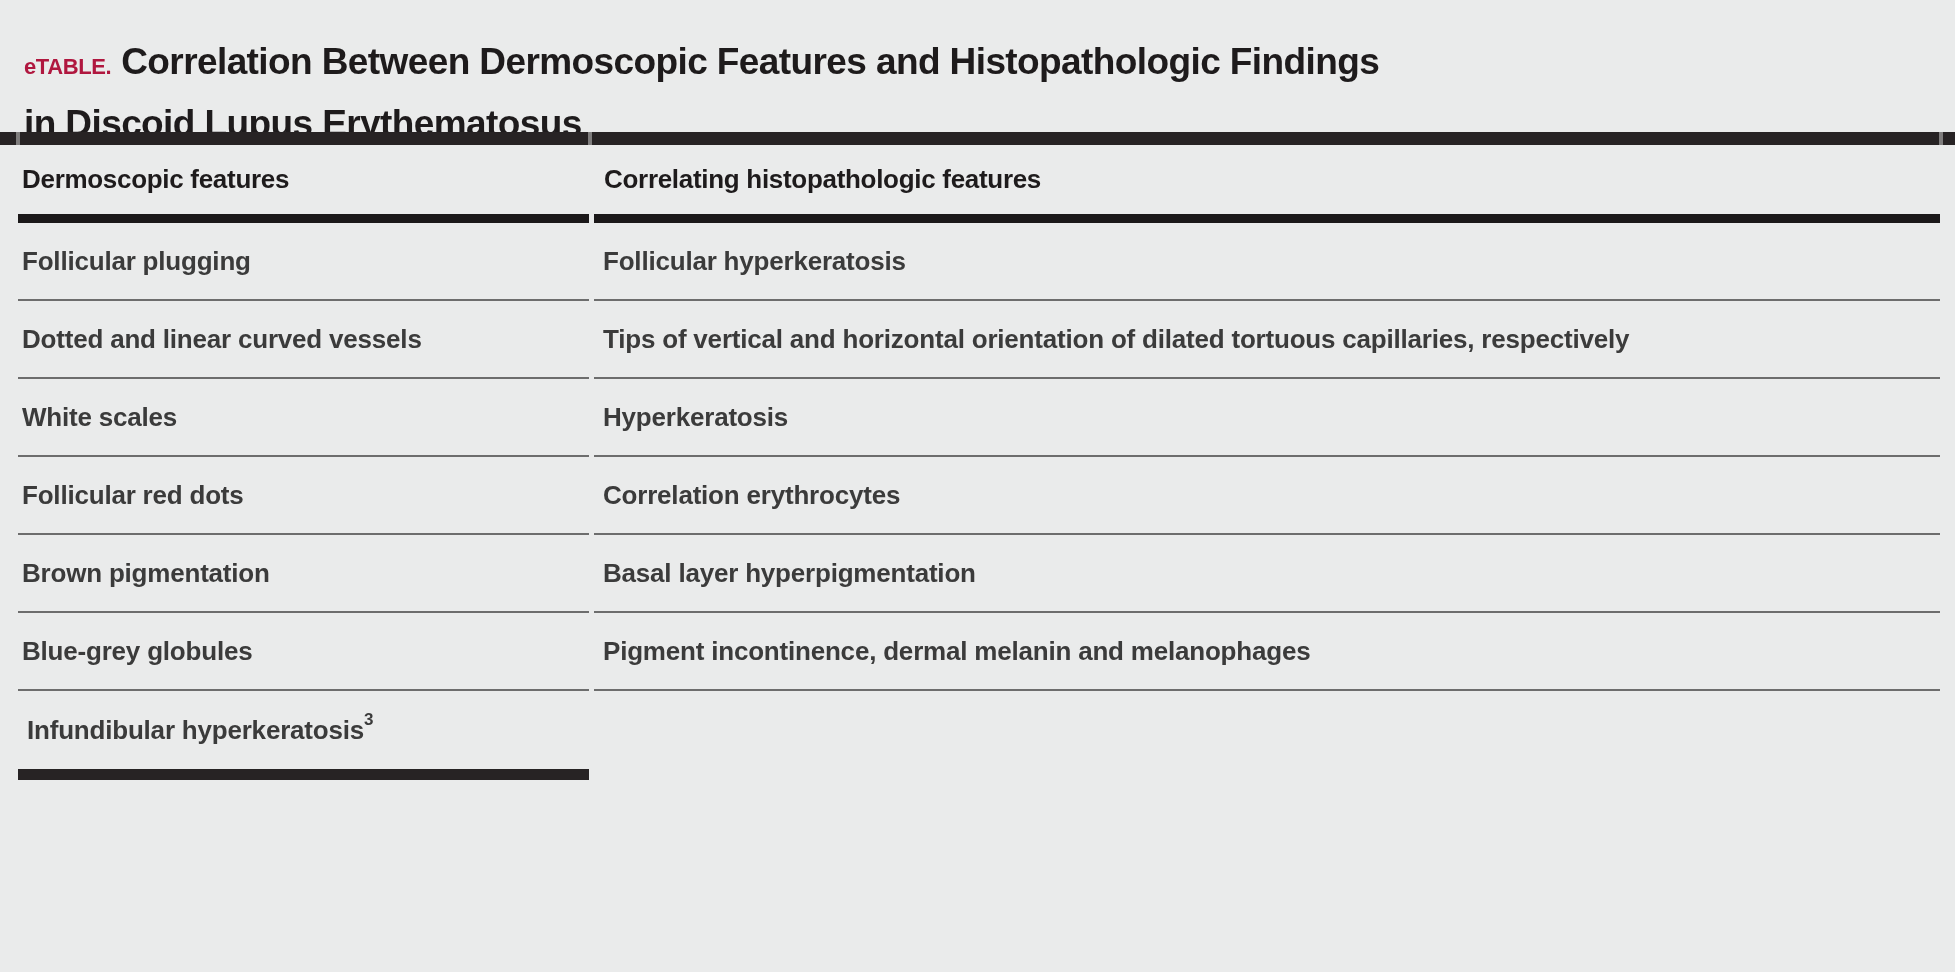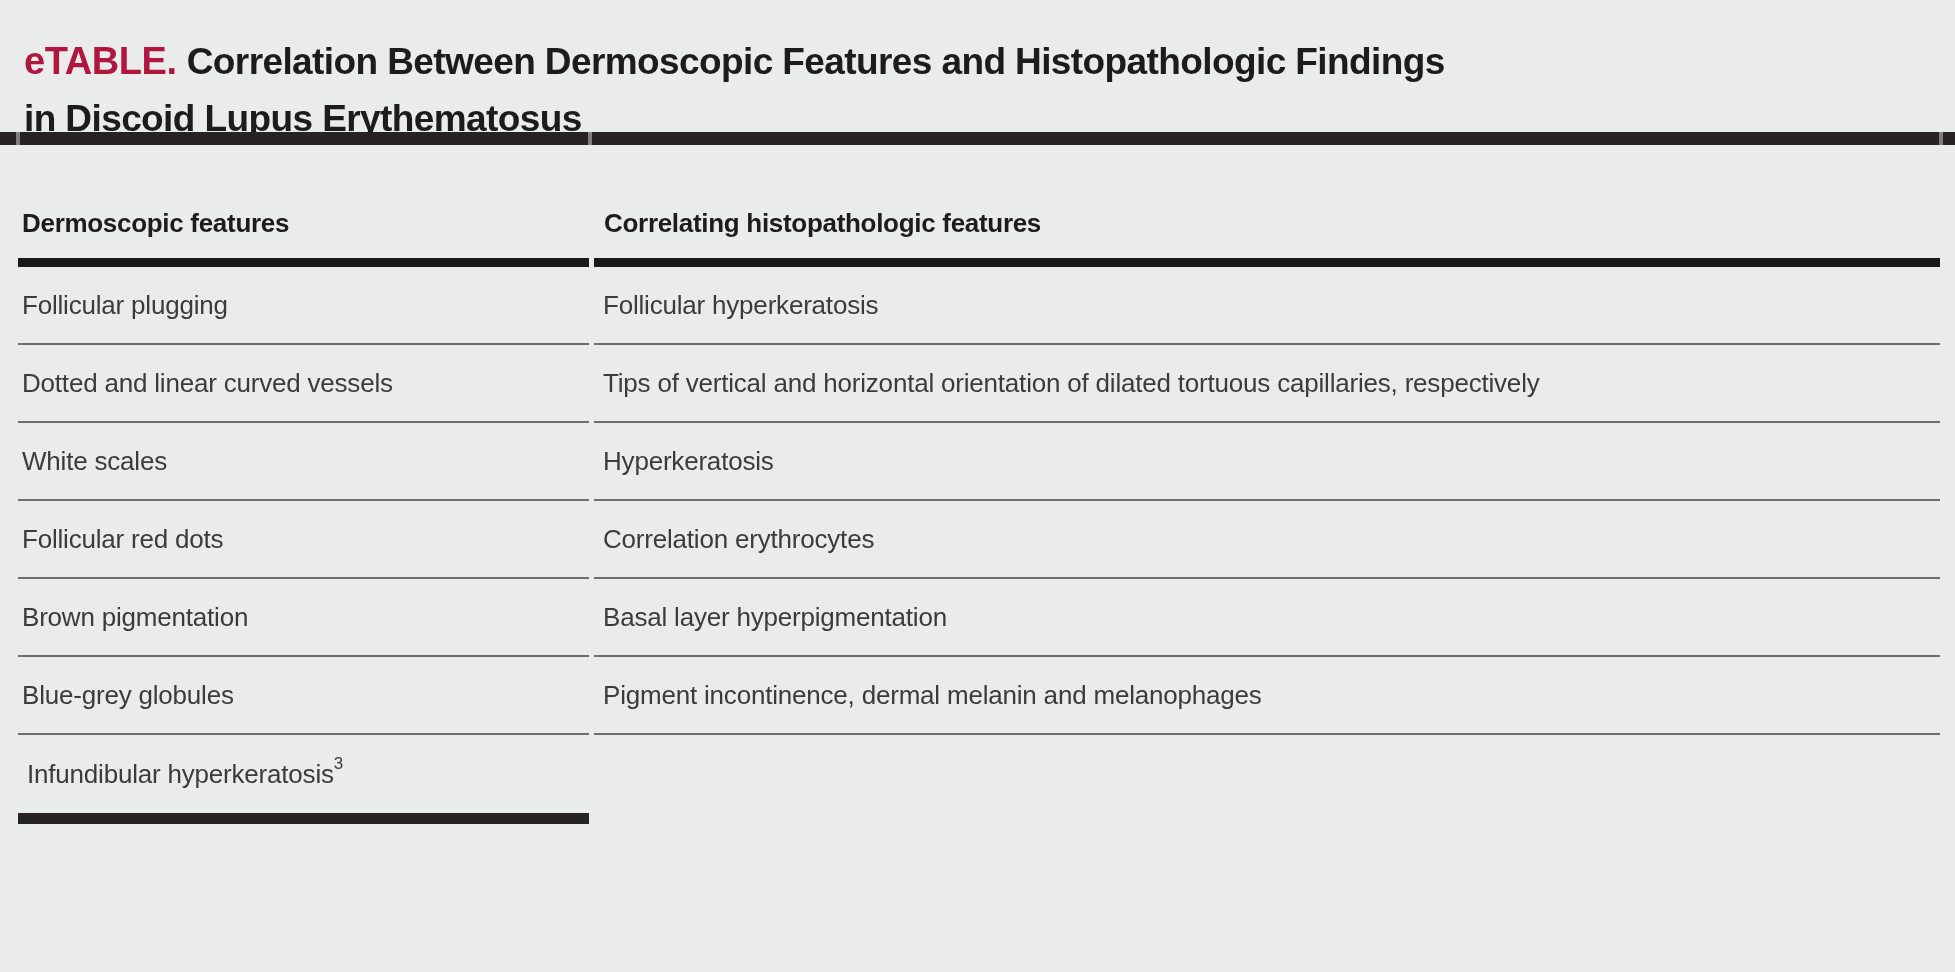--- a/index.html
+++ b/index.html
@@ -14,21 +14,21 @@
   .title-block {
     padding:33px 40px 0 24px;
     height:132px;
     box-sizing:border-box;
   }
   .title-line {
     font-size:37px; line-height:57px; font-weight:bold;
     color:#1e1b1c; letter-spacing:-0.6px;
   }
   .etable-label {
-    color:#b0173f; font-size:38px; font-weight:bold;
+    color:#b0173f; font-size:22px; font-weight:bold;
     letter-spacing:-0.4px; margin-right:10px;
   }
   
   .title-rule {
     margin-top:0; height:13px; background:#272324; position:relative;
   }
   .title-rule .seam {
     position:absolute; top:0; bottom:0; width:4px;
     background:rgba(234,235,235,0.45);
   }
@@ -41,27 +41,26 @@
     grid-template-columns:571px 1346px;
     column-gap:5px;
     margin:0 15px 0 18px;
   }
   .th {
     height:69px; box-sizing:content-box;
     border-bottom:9px solid #1b1819;
     display:flex; align-items:center;
     font-size:26px; font-weight:bold; color:#1e1b1c;
     letter-spacing:-0.3px;
-    margin-top:44px;
   }
   .td {
     height:76px; box-sizing:content-box;
     border-bottom:2px solid #6d6d6d;
     display:flex; align-items:center;
-    font-size:26px; font-weight:400; color:#3b3b3b;
+    font-size:26px; font-weight:700; color:#3b3b3b;
     letter-spacing:-0.2px;
     white-space:nowrap; overflow:hidden;
   }
   .td.last {
     height:78px;
     border-bottom:11px solid #272324;
   }
   .cell-left  { padding-left:4px; }
   .cell-right { padding-left:9px; }
   .th.cell-right { padding-left:10px; }

